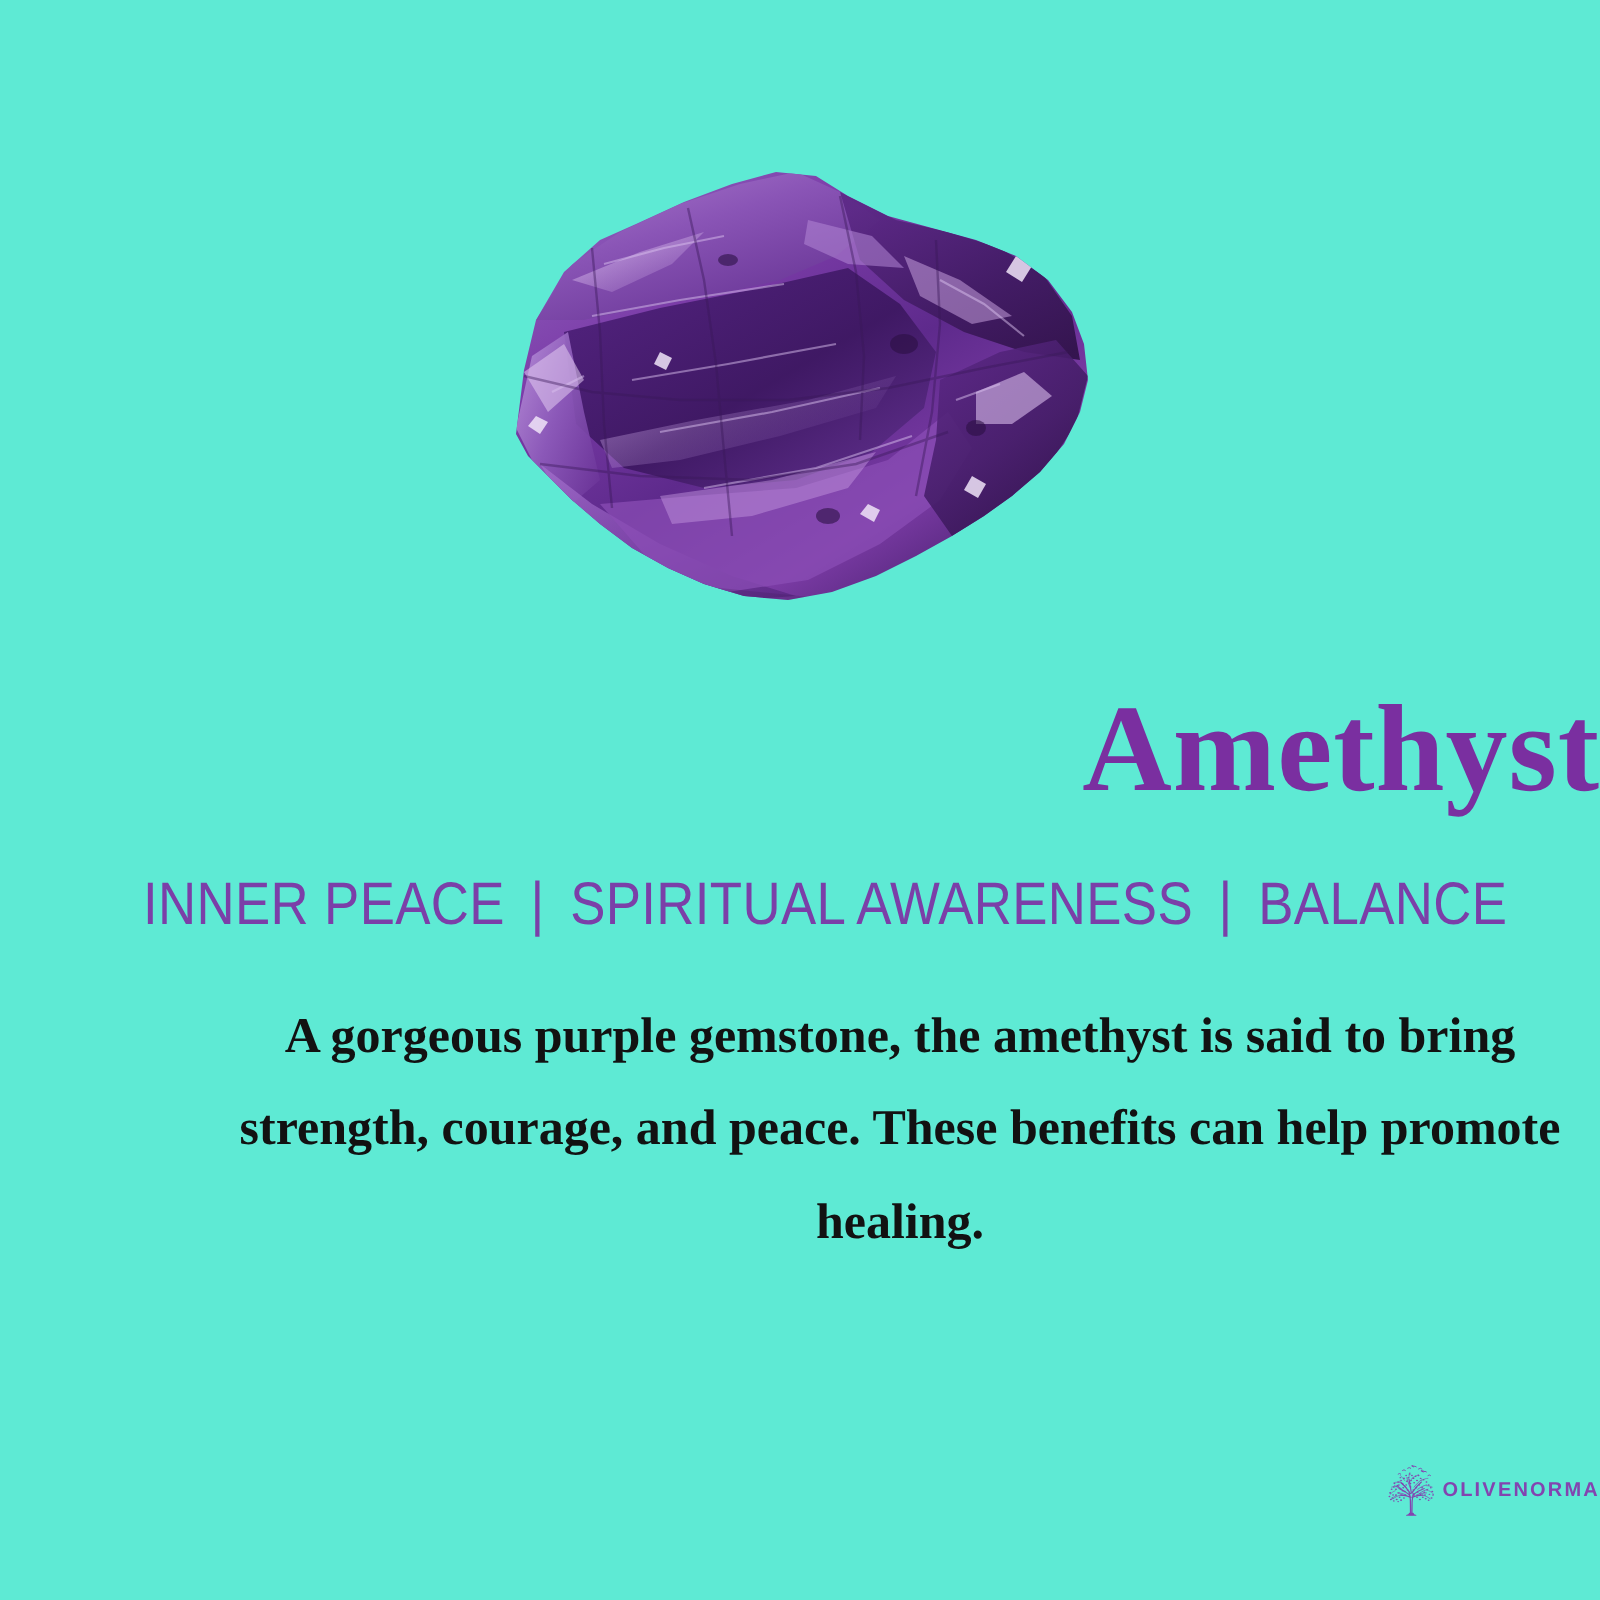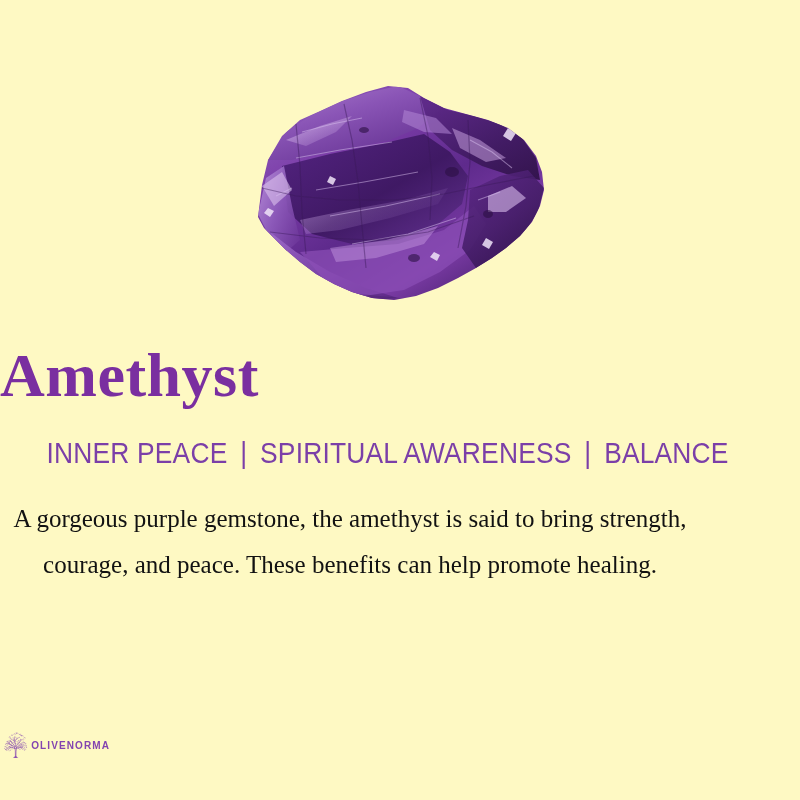--- a/index.html
+++ b/index.html
@@ -11,24 +11,24 @@
     width: 800px;
     height: 800px;
     background: #ffffff;
     font-family: "Liberation Sans", sans-serif;
     overflow: hidden;
   }
   .card {
     position: relative;
     width: 800px;
     height: 800px;
-    background: #fef9c3;
+    background: #5eead4;
     display: flex;
     flex-direction: column;
-    align-items: flex-start;
+    align-items: flex-end;
   }
 
   
   .stone-wrap {
     position: relative;
     width: 800px;
     height: 320px;
     flex: 0 0 auto;
   }
   .stone-svg {
@@ -75,21 +75,21 @@
   }
   .keywords .kw { display: inline-block; }
 
   
   .description {
     margin: 0;
     padding-top: 26px;
     width: 700px;
     font-family: "Liberation Serif", "DejaVu Serif", serif;
     font-size: 25px;
-    font-weight: 400;
+    font-weight: 700;
     color: #121212;
     line-height: 1.85;
     text-align: center;
   }
 
   
   .logo {
     margin-top: auto;
     margin-bottom: 18px;
     width: 110px;

